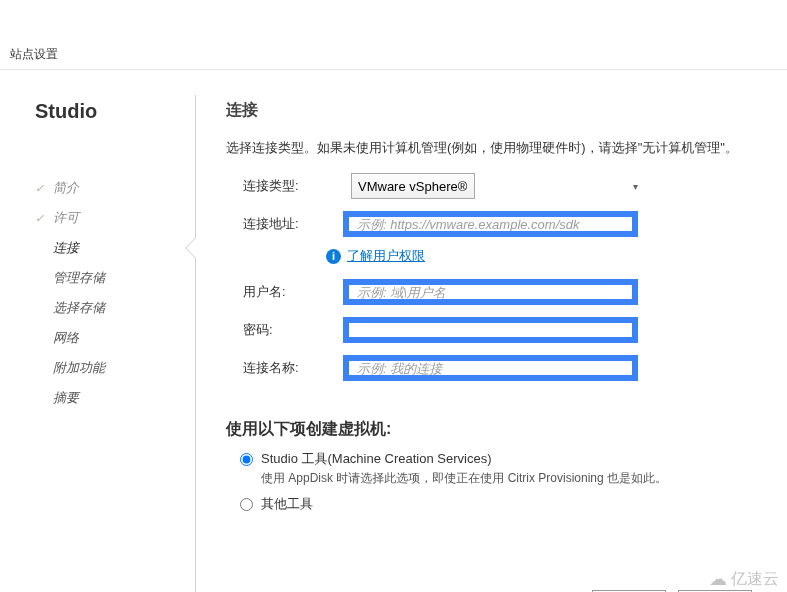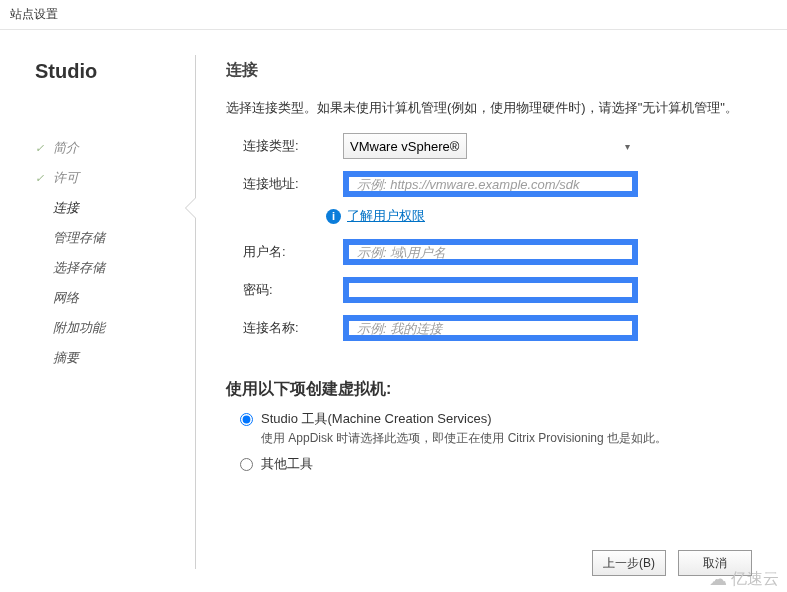--- a/index.html
+++ b/index.html
@@ -1,37 +1,37 @@
 <!DOCTYPE html>
 <html><head>
   <meta charset="utf-8">
   <style>
     * { margin: 0; padding: 0; box-sizing: border-box; }
     body { font-family: "Microsoft YaHei", "Segoe UI", sans-serif; font-size: 13px; color: #333; background: #fff; width: 787px; height: 592px; overflow: hidden; position: relative; }
-    .title-bar { padding: 6px 10px; font-size: 12px; color: #333; border-bottom: 1px solid #e5e5e5; }
+    .title-bar { padding: 6px 10px; font-size: 12px; color: #333; border-bottom: 1px solid #e5e5e5; margin-top: 40px; }
     .container { display: flex; height: calc(100% - 28px); }
     .sidebar { width: 195px; padding: 30px 25px 0 35px; position: relative; }
     .sidebar-title { font-size: 20px; font-weight: 600; color: #333; margin-bottom: 50px; }
     .nav-items { list-style: none; font-style: italic; }
     .nav-item { padding: 6px 0; font-size: 13px; color: #555; cursor: pointer; display: flex; align-items: center; }
     .nav-item.completed::before { content: "✓"; color: #9bb88a; font-size: 11px; margin-right: 6px; width: 12px; }
     .nav-item:not(.completed) { padding-left: 18px; }
     .nav-item.completed { color: #888; }
     .nav-item.active { color: #333; font-weight: 500; }
     .nav-item.active::after { content: ""; position: absolute; right: -1px; width: 0; height: 0; border-top: 10px solid transparent; border-bottom: 10px solid transparent; border-right: 10px solid #fff; filter: drop-shadow(-1px 0 0 #ccc); }
     .divider { width: 1px; background: #d0d0d0; margin-top: 25px; margin-bottom: 25px; }
     .main { flex: 1; padding: 30px 35px 0 30px; position: relative; }
     .main-title { font-size: 16px; color: #444; margin-bottom: 18px; }
     .description { font-size: 13px; color: #333; margin-bottom: 16px; }
     .form-row { display: flex; align-items: center; margin-bottom: 12px; }
     .form-label { width: 100px; font-size: 13px; color: #333; flex-shrink: 0; margin-left: 17px; }
     .form-input { flex: 1; max-width: 295px; height: 26px; border: 6px solid #3b82f6; padding: 2px 8px; font-size: 13px; font-family: inherit; background: #fff; }
     .form-input::placeholder { color: #9d9d9d; font-style: italic; }
     .form-select { flex: 1; max-width: 295px; height: 26px; border: 1px solid #a8a8a8; padding: 2px 6px; font-size: 13px; background: linear-gradient(#fdfdfd,#f0f0f0); appearance: none; position: relative; }
-    .select-wrap { flex: 1; max-width: 295px; position: relative; }
+    .select-wrap { flex: 1; max-width: 295px; position: relative; margin-left: 8px; }
     .select-arrow { position: absolute; right: 8px; top: 50%; transform: translateY(-50%); pointer-events: none; color: #666; font-size: 10px; }
     .link-row { display: flex; align-items: center; margin-left: 100px; margin-bottom: 14px; margin-top: -2px; }
     .info-icon { width: 15px; height: 15px; border-radius: 50%; background: #0b7dda; color: #fff; font-size: 11px; font-weight: bold; display: inline-flex; align-items: center; justify-content: center; margin-right: 6px; }
     .link { color: #0072c6; text-decoration: underline; font-size: 13px; cursor: pointer; }
     .section-label { font-weight: 700; font-size: 16px; color: #333; margin-top: 38px; margin-bottom: 10px; }
     .radio-row { display: flex; align-items: flex-start; margin-left: 14px; margin-bottom: 8px; }
     .radio-row input[type=radio] { margin-top: 3px; margin-right: 8px; }
     .radio-label { font-size: 13px; color: #333; }
     .radio-hint { font-size: 12px; color: #555; margin-top: 2px; }
     .button-bar { position: absolute; bottom: 18px; right: 35px; display: flex; gap: 12px; }

